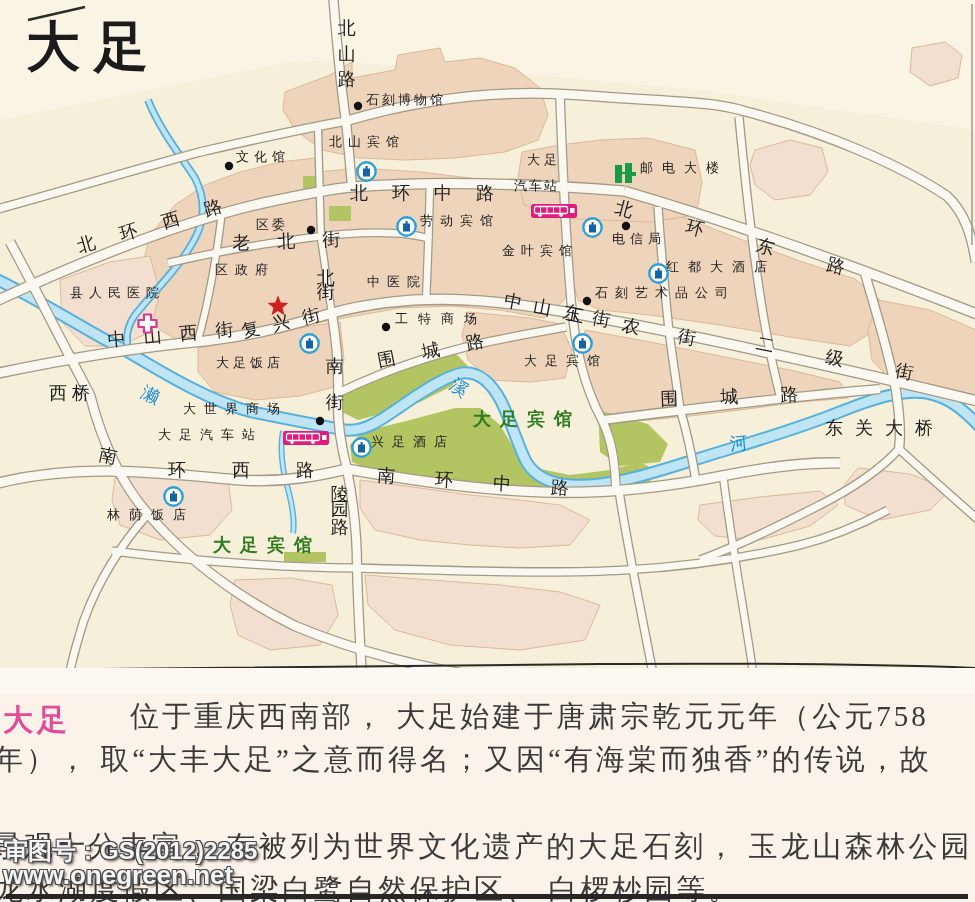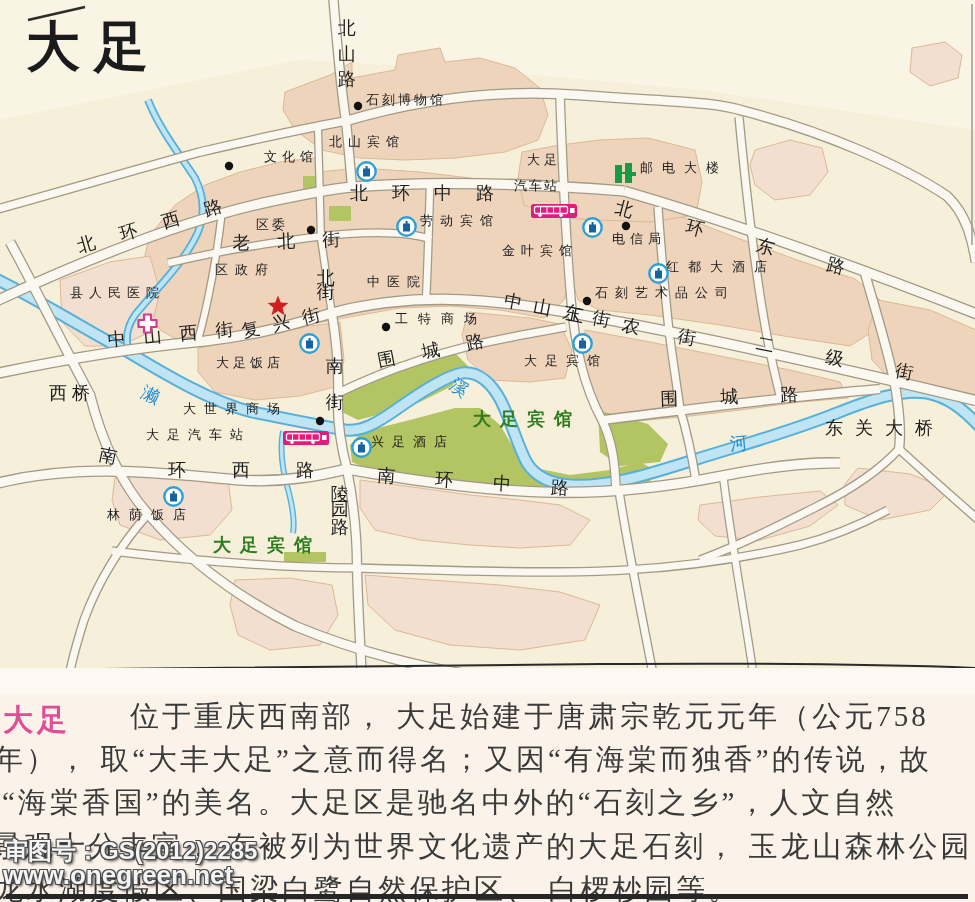--- a/index.html
+++ b/index.html
@@ -182,40 +182,40 @@
       <div class="lbl" style="left: 758px; top: 334px; letter-spacing: 53px; transform: rotate(11deg);">二级街</div>
       <div class="lbl" style="left: 376px; top: 352px; letter-spacing: 27px; transform: rotate(-11deg);">围城路</div>
       <div class="lbl" style="left: 660px; top: 390px; letter-spacing: 42px; transform: rotate(-2deg);">围城路</div>
       <div class="lbl" style="left: 101px; top: 445px; transform: rotate(12deg);">南</div>
       <div class="lbl" style="left: 168px; top: 461px; letter-spacing: 46px;">环西路</div>
       <div class="lbl vert" style="left: 330px; top: 470px; letter-spacing: 17px;">陵园路</div>
       <div class="lbl" style="left: 378px; top: 466px; letter-spacing: 40px; transform: rotate(4deg);">南环中路</div>
       <div class="lbl" style="left: 49px; top: 384px; letter-spacing: 5px;">西桥</div>
       <div class="lbl" style="left: 825px; top: 419px; letter-spacing: 12px;">东关大桥</div>
       <div class="lbl poi" style="left: 366px; top: 93px; letter-spacing: 3px;">石刻博物馆</div>
-      <div class="lbl poi" style="left: 236px; top: 150px; letter-spacing: 5px; margin-left: 28px;">文化馆</div>
+      <div class="lbl poi" style="left: 236px; top: 150px; letter-spacing: 5px;">文化馆</div>
       <div class="lbl poi" style="left: 329px; top: 135px; letter-spacing: 6px;">北山宾馆</div>
       <div class="lbl poi" style="left: 527px; top: 153px; letter-spacing: 4px;">大足</div>
       <div class="lbl poi" style="left: 514px; top: 179px; letter-spacing: 2px;">汽车站</div>
       <div class="lbl poi" style="left: 640px; top: 161px; letter-spacing: 9px;">邮电大楼</div>
       <div class="lbl poi" style="left: 256px; top: 218px; letter-spacing: 3px;">区委</div>
       <div class="lbl poi" style="left: 420px; top: 214px; letter-spacing: 7px;">劳动宾馆</div>
       <div class="lbl poi" style="left: 612px; top: 232px; letter-spacing: 5px;">电信局</div>
       <div class="lbl poi" style="left: 502px; top: 244px; letter-spacing: 6px;">金叶宾馆</div>
       <div class="lbl poi" style="left: 666px; top: 260px; letter-spacing: 9px;">红都大酒店</div>
       <div class="lbl poi" style="left: 215px; top: 263px; letter-spacing: 7px;">区政府</div>
       <div class="lbl poi" style="left: 70px; top: 286px; letter-spacing: 6px;">县人民医院</div>
       <div class="lbl poi" style="left: 367px; top: 275px; letter-spacing: 7px;">中医院</div>
       <div class="lbl poi" style="left: 595px; top: 286px; letter-spacing: 7px;">石刻艺术品公司</div>
       <div class="lbl poi" style="left: 395px; top: 312px; letter-spacing: 10px;">工特商场</div>
       <div class="lbl poi" style="left: 216px; top: 356px; letter-spacing: 4px;">大足饭店</div>
       <div class="lbl poi" style="left: 524px; top: 354px; letter-spacing: 8px;">大足宾馆</div>
       <div class="lbl green" style="left: 473px; top: 410px; letter-spacing: 9px; color: rgb(47, 125, 30);">大足宾馆</div>
       <div class="lbl poi" style="left: 183px; top: 402px; letter-spacing: 8px;">大世界商场</div>
-      <div class="lbl poi" style="left: 146px; top: 428px; letter-spacing: 8px;">大足汽车站</div>
+      <div class="lbl poi" style="left: 158px; top: 428px; letter-spacing: 8px;">大足汽车站</div>
       <div class="lbl poi" style="left: 371px; top: 435px; letter-spacing: 8px;">兴足酒店</div>
       <div class="lbl poi" style="left: 107px; top: 508px; letter-spacing: 9px;">林荫饭店</div>
       <div class="lbl green" style="left: 213px; top: 536px; letter-spacing: 9px; color: rgb(47, 125, 30);">大足宾馆</div>
       <div class="lbl blue" style="left: 146px; top: 383px; transform: rotate(25deg); color: rgb(30, 143, 213);">濑</div>
       <div class="lbl blue" style="left: 457px; top: 375px; transform: rotate(35deg); color: rgb(30, 143, 213);">溪</div>
       <div class="lbl blue" style="left: 729px; top: 435px; transform: rotate(-5deg); color: rgb(30, 143, 213);">河</div>
     </div>
   <div id="icons-layer">
       <div class="micon" style="left: 356px; top: 161px;"><svg width="21" height="21">
           <circle cx="10.5" cy="10.5" r="9.2" fill="#fff" stroke="#2b9fd8" stroke-width="2.4"></circle>
@@ -300,21 +300,20 @@
         </svg></div>
       <div class="micon" style="left: 315px; top: 412px;"><svg width="10" height="10">
           <circle cx="5" cy="5" r="4.2" fill="#111"></circle>
         </svg></div>
     </div>
 
   <div id="caption">
     <div class="cap-lead" style="left: 3px; top: 32px; color: rgb(228, 74, 150);">大足</div>
     <div class="cap-line" style="left:130px;top:29px;">位于重庆西南部， 大足始建于唐肃宗乾元元年（公元758</div>
     <div class="cap-line" style="left:-6px;top:72px;">年）， 取“大丰大足”之意而得名；又因“有海棠而独香”的传说，故</div>
-    <div class="cap-line" style="left:2px;top:115px;">“海棠香国”的美名。大足区是驰名中外的“石刻之乡”，人文自然</div>
     <div class="cap-line" style="left:-8px;top:159px;">景观十分丰富， 有被列为世界文化遗产的大足石刻， 玉龙山森林公园、</div>
     <div class="cap-line" style="left:-6px;top:202px;">龙水湖度假区、国梁白鹭自然保护区、 白椤杪园等。</div>
   </div>
 
   <div id="watermark">
     <div class="wm" style="left:4px;top:835px;font-size:24px;">审图号：GS(2012)2285</div>
     <div class="wm" style="left:3px;top:860px;font-size:26px;">www.onegreen.net</div>
   </div>
 
   <div id="bottom-edge"></div>

